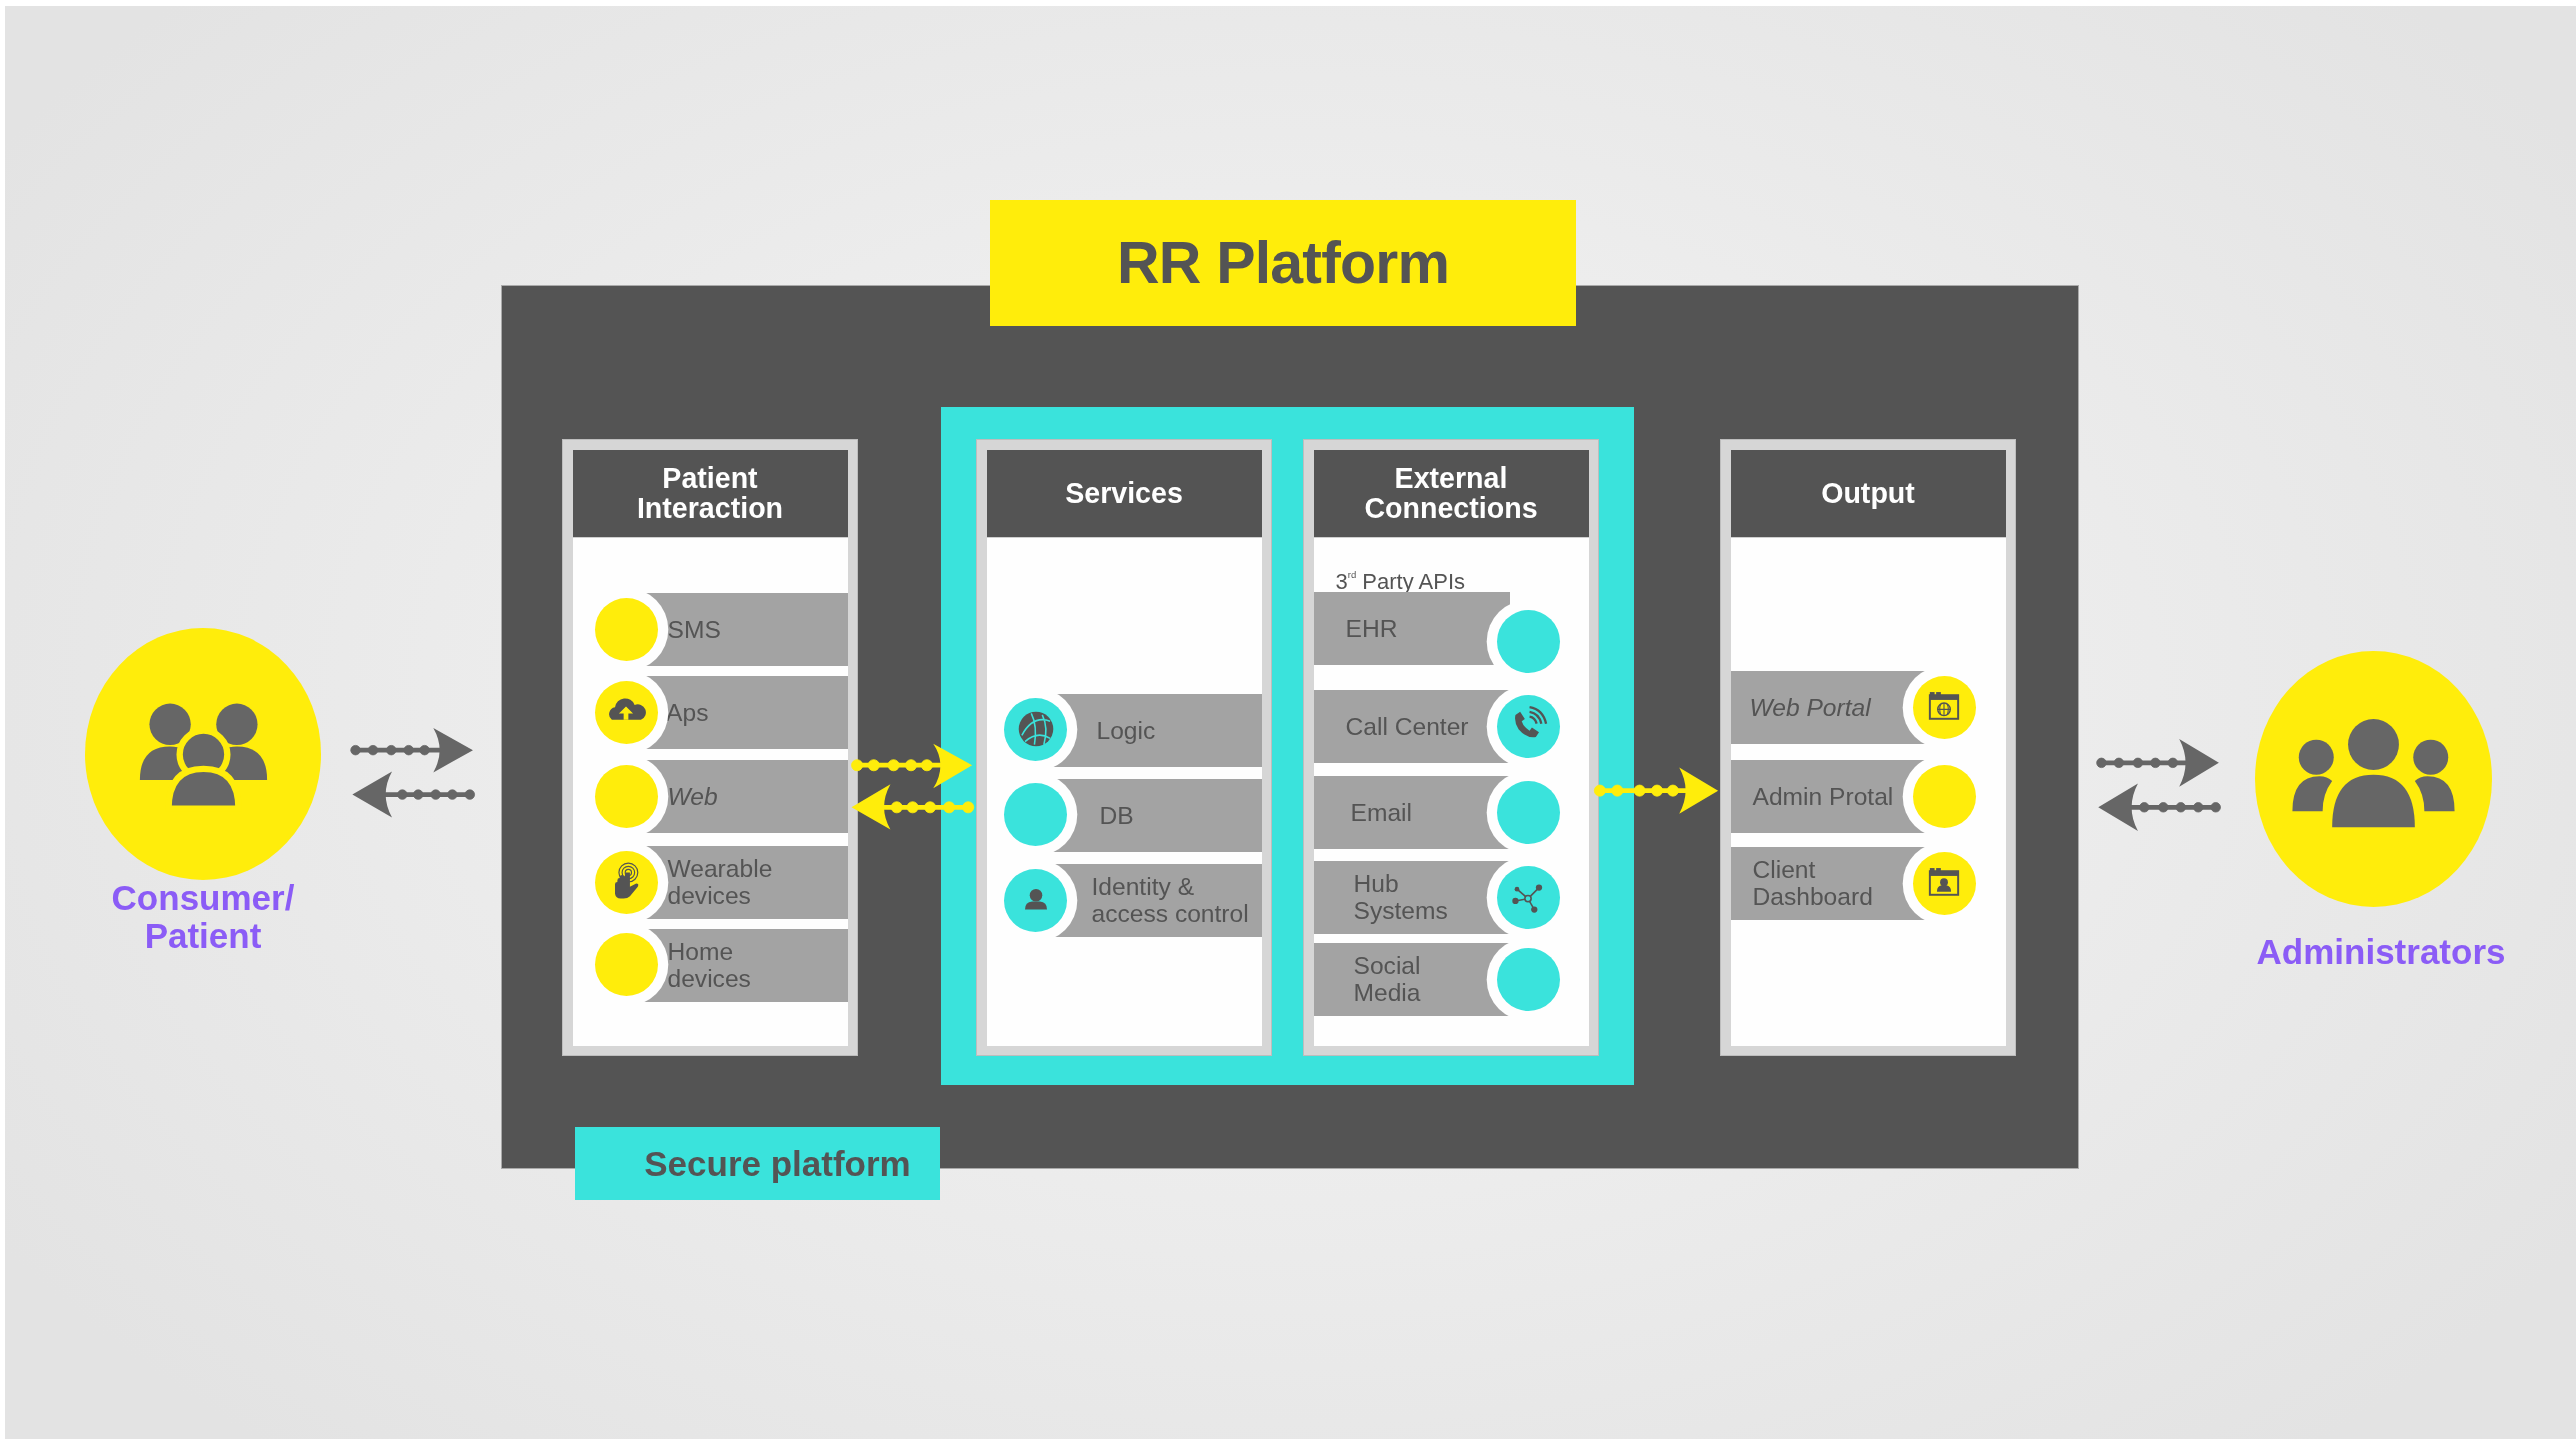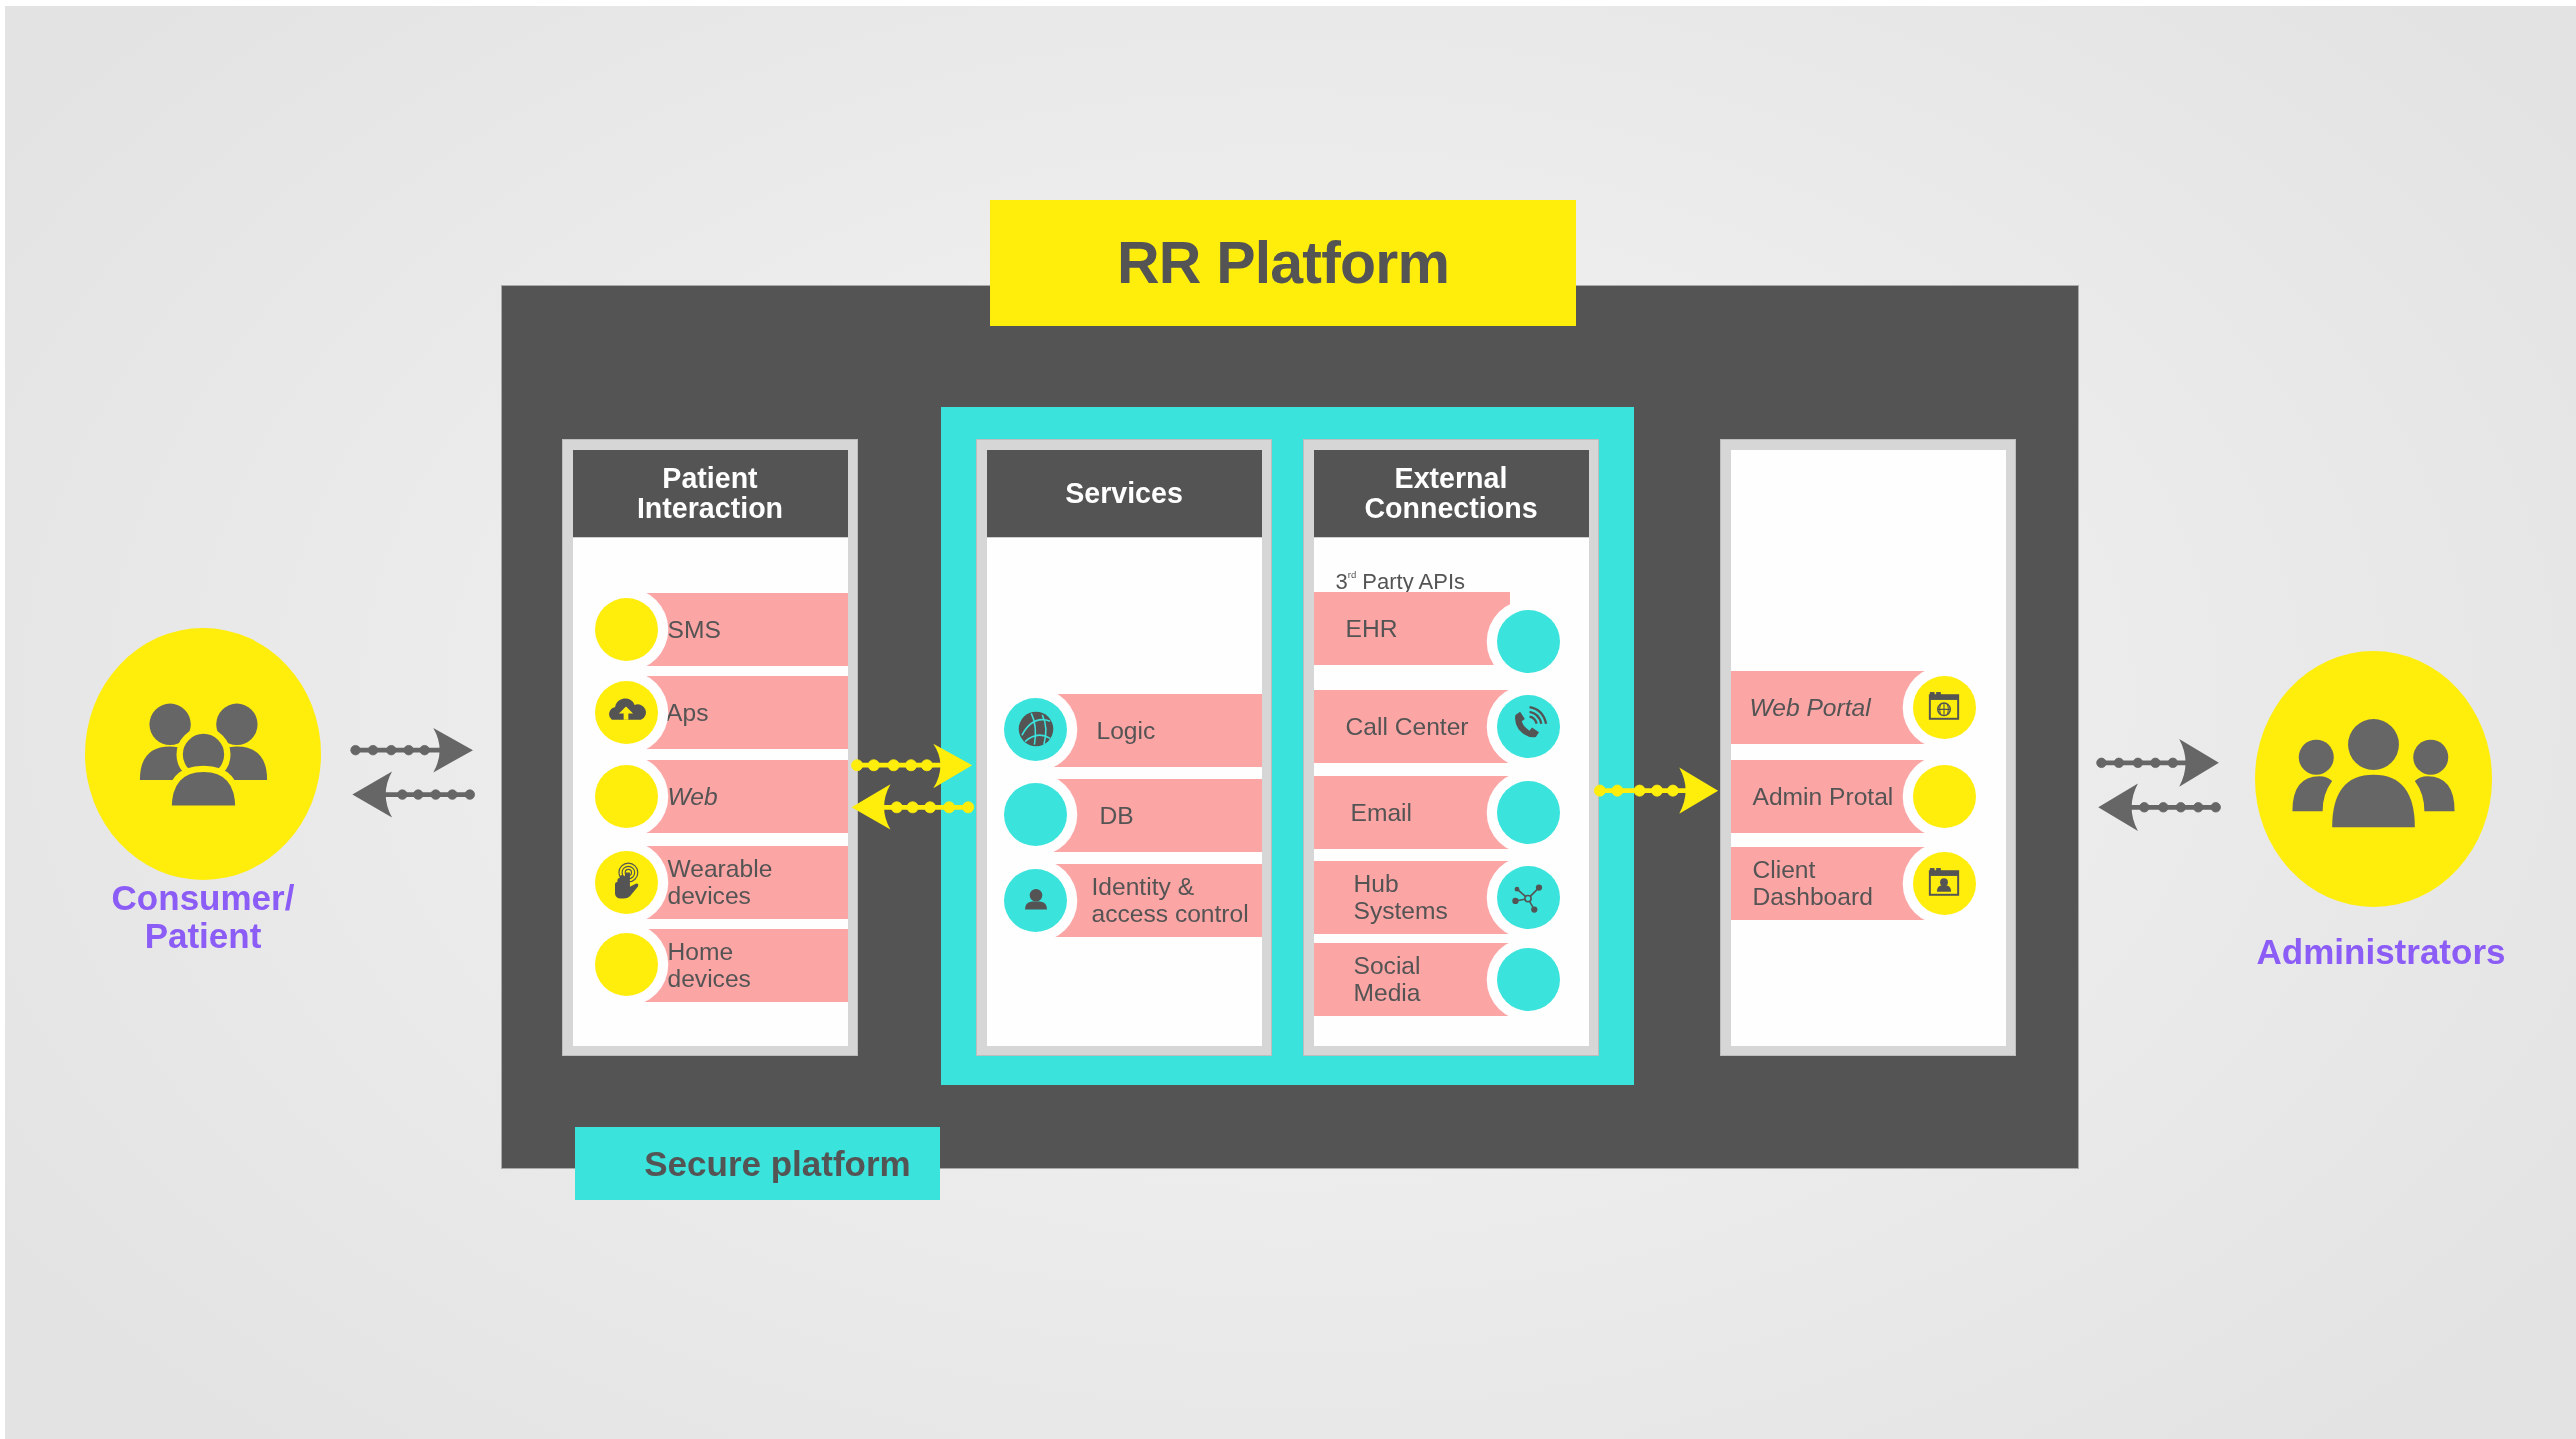--- a/index.html
+++ b/index.html
@@ -19,21 +19,21 @@
   .teal-frame { left: 941px; top: 407px; width: 693px; height: 678px; background: #3ae3dc; }
   .secure { left: 575px; top: 1127px; width: 365px; height: 73px; background: #3ae3dc; display:flex; align-items:center; justify-content:center; }
   .secure span { font-size: 35px; font-weight: bold; color: #545454; margin-left: 40px; }
 
   .panel { position: absolute; background: #d6d6d6; box-sizing: border-box; padding: 9.5px; outline: 0.8px solid #bdbdbd; }
   .panel-inner { position: relative; width: 100%; height: 100%; background: #fefefe; }
   .panel-header { position: absolute; left: 0; top: 0; right: 0; height: 87px; background: #545454; border-bottom: 1.6px solid #cfcfcf;
     display:flex; align-items:center; justify-content:center; text-align:center; }
   .panel-header span { color: #ffffff; font-weight: bold; font-size: 28.6px; line-height: 30px; white-space: pre-line; }
 
-  .row { position: absolute; height: 73px; background: #fca5a5; }
+  .row { position: absolute; height: 73px; background: #a3a3a3; }
   .row .lbl { position: absolute; top: 0; bottom: 0; display:flex; align-items:center; color: #545454; font-size: 24.6px; line-height: 27px; white-space: pre-line; }
   .circ { position: absolute; width: 63px; height: 63px; border-radius: 50%; box-shadow: 0 0 0 10.3px #fefefe; display:flex; align-items:center; justify-content:center; }
   .yellow { background: #ffed0b; }
   .teal { background: #3ae3dc; }
   .circ svg { width: 44px; height: 44px; }
 
   .sub { position: absolute; color: #545454; font-size: 22px; }
   .sub sup { font-size: 9.5px; vertical-align: 11px; }
 
   .persona { position: absolute; border-radius: 50%; background: #ffed0b; display:flex; align-items:center; justify-content:center; }
@@ -183,20 +183,23 @@
     <div class="row" style="left:0; right:79px; top:493px;">
       <span class="lbl" style="left:40px;">Social
 Media</span>
     </div>
     <div class="circ teal" style="left:183px; top:498px;"></div>
   </div>
 </div>
 
 <div class="panel" style="left:1721px; top:440px; width:294px; height:615px;">
   <div class="panel-inner">
+    <div class="panel-header">
+      <span>Output</span>
+    </div>
     <div class="row" style="left:0; right:79px; top:221px;font-style:italic;">
       <span class="lbl" style="left:19px;">Web Portal</span>
     </div>
     <div class="circ yellow" style="left:182px; top:226px;">
       <svg viewBox="0 0 56 56">
         <rect x="10" y="13" width="36" height="30" fill="none" stroke="#545454" stroke-width="2.5"></rect>
         <rect x="10" y="13" width="36" height="6" fill="#545454"></rect>
         <rect x="10" y="9" width="6" height="4" fill="#545454"></rect>
           <rect x="18" y="9" width="6" height="4" fill="#545454"></rect>
         <circle cx="28" cy="31" r="8" fill="none" stroke="#545454" stroke-width="1.8"></circle>

